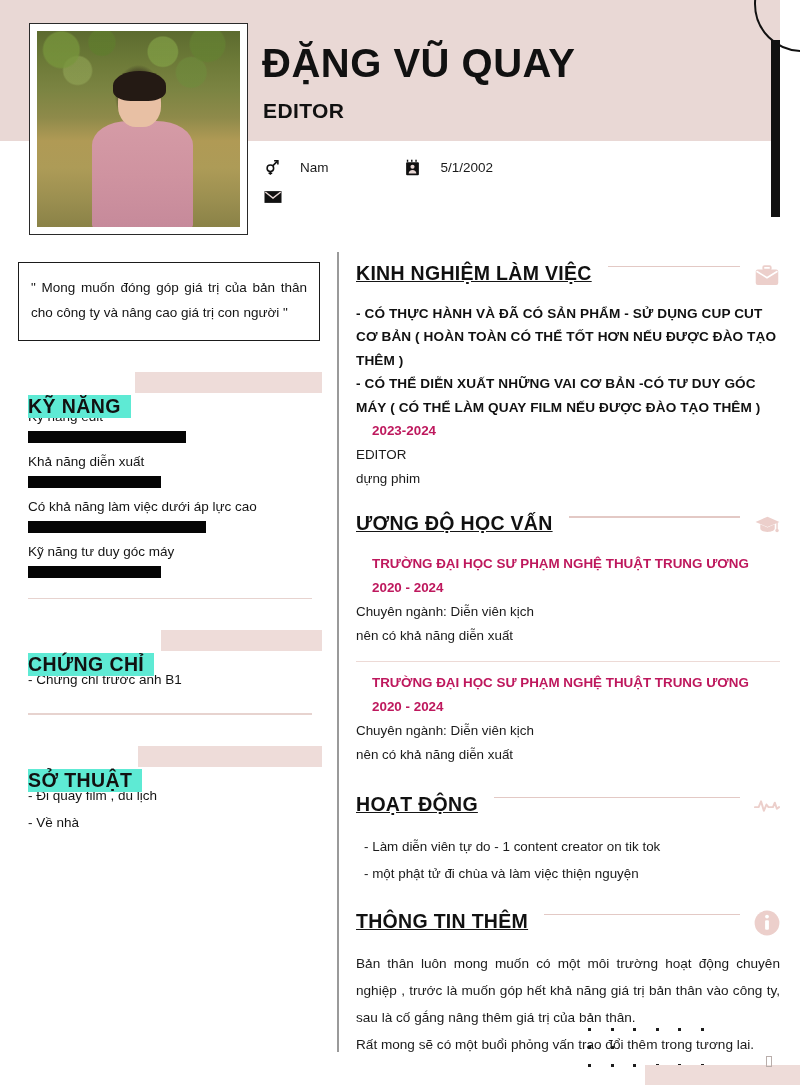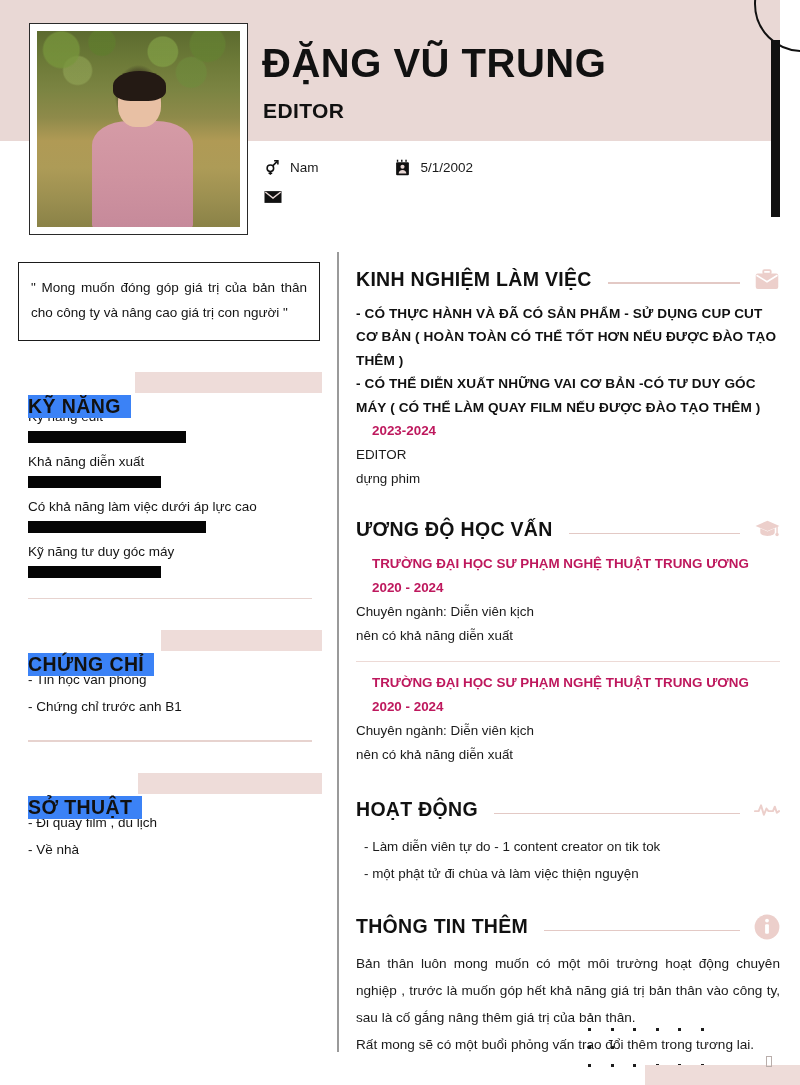--- a/index.html
+++ b/index.html
@@ -98,21 +98,21 @@
 
   
   .contact { position: absolute; left: 264px; top: 152px; width: 520px; }
   .c-row { display: flex; align-items: center; height: 30px; }
   .c-item { display: flex; align-items: center; }
   .c-icon {
     width: 22px; display: flex; align-items: center;
     justify-content: flex-start; color: #111111;
   }
   .c-icon svg { display: block; }
-  .c-text { font-size: 13.5px; color: #1a1a1a; margin-left: 4px; }
+  .c-text { font-size: 13.5px; color: #1a1a1a; margin-left: 14px; }
   .gap { width: 76px; }
 
   
   .divider-v {
     position: absolute; left: 337px; top: 252px;
     width: 1.6px; height: 800px;
     background: #9a9a9a;
   }
 
   
@@ -129,21 +129,21 @@
 
   .sec-left { margin: 26px 18px 0 28px; position: relative; }
   .sec-left-head {
     position: relative; height: 31px;
     display: flex; align-items: center;
   }
   .sec-left-title {
     font-size: 19.5px; font-weight: 700;
     letter-spacing: .4px; color: #111111;
     position: relative; z-index: 2;
-    background: #3b82f6; padding-right: 10px; margin-top: 48px;
+    background: #5eead4; padding-right: 10px; margin-top: 48px;
   }
   .sec-left-bar {
     position: absolute; right: -10px; top: 5px;
     height: 21px; left: 107px;
     background: #eedcd9; z-index: 1;
   }
   .skill { margin-top: 11px; }
   .skill-label { font-size: 13.5px; color: #141414; }
   .skill-bar {
     height: 12px; background: #050505; margin-top: 7px;
@@ -154,22 +154,22 @@
   }
   .bullets { margin-top: 10px; }
   .bullets li {
     list-style: none; font-size: 13.5px;
     color: #141414; line-height: 2.0;
   }
 
   
   .right { position: absolute; left: 356px; top: 262px; width: 424px; }
   .sec-head {
-    display: flex; align-items: center;
-    height: 34px; margin-bottom: 6px;
+    display: flex; align-items: flex-start;
+    height: 34px; margin-bottom: 6px; text-decoration: underline;
   }
   .sec-title {
     font-size: 19.5px; font-weight: 700;
     letter-spacing: .3px; color: #111111;
     white-space: nowrap;
   }
   .sec-rule {
     flex: 1; height: 1.3px;
     background: #e3c9c5; margin: 0 14px 0 16px;
     position: relative; top: 4px;
@@ -236,21 +236,21 @@
   <div class="corner-bar"></div>
 
   <div class="photo-frame">
     <div class="photo">
       <div class="figure"></div>
       <div class="head"></div>
       <div class="hair"></div>
     </div>
   </div>
 
-  <div class="name">ĐẶNG VŨ TRUNG</div>
+  <div class="name">ĐẶNG VŨ QUAY</div>
   <div class="role">EDITOR</div>
 
   <div class="contact">
     <div class="c-row">
       <div class="c-item">
         <span class="c-icon">
           <svg width="17" height="17" viewBox="0 0 24 24" fill="currentColor">
             <circle cx="9" cy="13" r="4.6" fill="none" stroke="currentColor" stroke-width="2.2"></circle>
             <path d="M9 17.6 L9 22.2 M6.4 20 L11.6 20" stroke="currentColor" stroke-width="2.2" fill="none"></path>
             <path d="M12.3 9.7 L18.6 3.4" stroke="currentColor" stroke-width="2.2" fill="none"></path>
@@ -322,21 +322,20 @@
     </div>
 
     <div class="hr-pink"></div>
 
     <div class="sec-left">
       <div class="sec-left-head">
         <span class="sec-left-bar" style="left:133px;"></span>
         <span class="sec-left-title">CHỨNG CHỈ</span>
       </div>
       <ul class="bullets">
-        <li>- Tin học văn phòng</li>
         <li>- Chứng chỉ trước anh B1</li>
       </ul>
     </div>
 
     <div class="hr-pink"></div>
 
     <div class="sec-left">
       <div class="sec-left-head">
         <span class="sec-left-bar" style="left:110px;"></span>
         <span class="sec-left-title">SỞ THUẬT</span>

